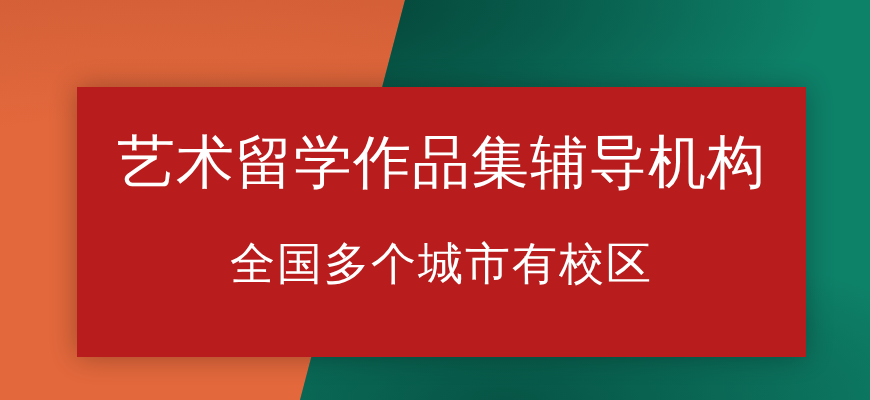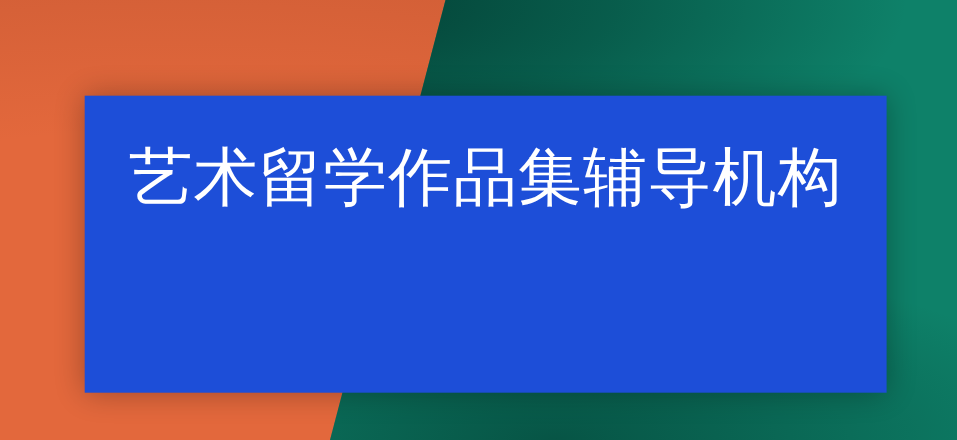--- a/index.html
+++ b/index.html
@@ -51,21 +51,21 @@
     opacity: 0.30;
     filter: blur(14px);
   }
   
   .card {
     position: absolute;
     left: 77px;
     top: 87px;
     width: 729px;
     height: 270px;
-    background: #1d4ed8;
+    background: #b91c1c;
     display: flex;
     flex-direction: column;
     align-items: center;
     justify-content: flex-start;
   }
   .headline {
     margin: 0;
     padding: 0;
     color: #ffffff;
     font-size: 58px;
@@ -94,15 +94,16 @@
 
   <div class="bg-base"></div>
   <div class="bg-orange-shade"></div>
   <div class="bg-teal"></div>
   <div class="bg-teal-shade"></div>
 
   <div class="card-shadow"></div>
 
   <div class="card">
     <div class="headline">艺术留学作品集辅导机构</div>
+    <div class="subline">全国多个城市有校区</div>
   </div>
 
 </div>
 
 </body></html>

